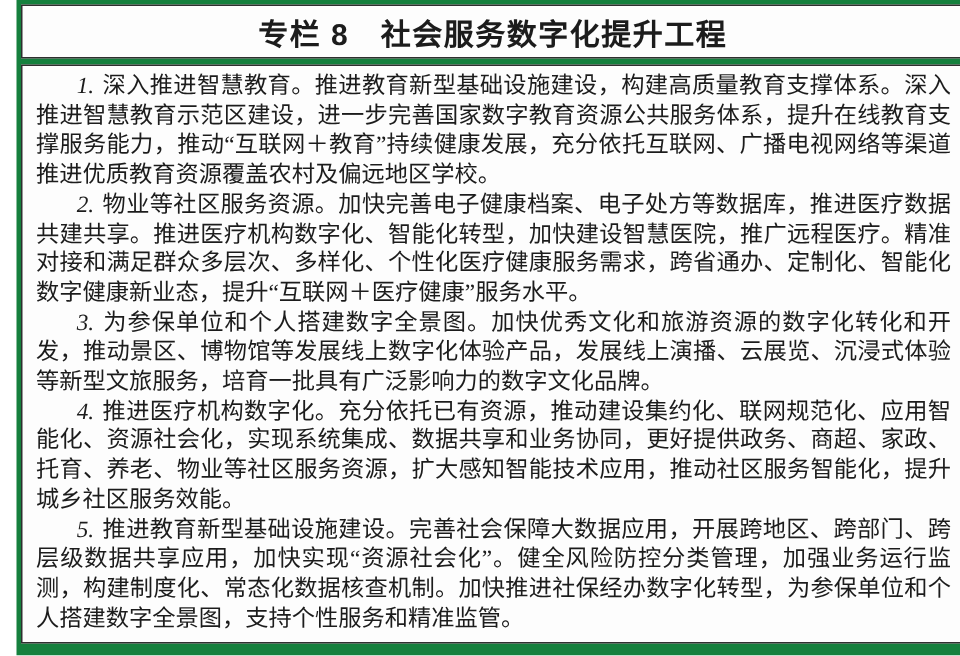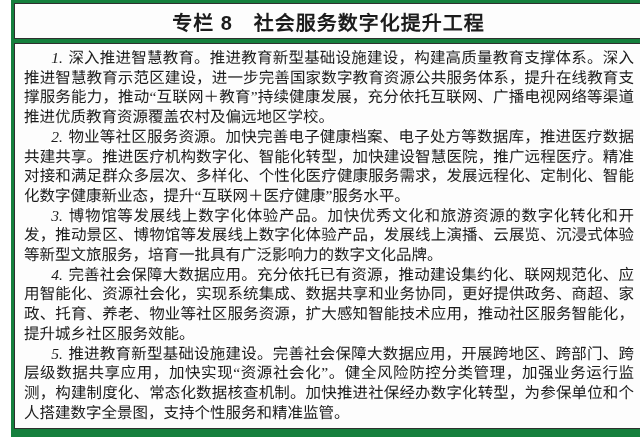--- a/index.html
+++ b/index.html
@@ -72,23 +72,23 @@
 <div class="page">
 
   <div class="title-box">
     <span class="title">专栏 8　社会服务数字化提升工程</span>
   </div>
 
   <div class="content-box">
 
     <p class="para"><span class="pnum">1.</span><span class="lead">深入推进智慧教育。</span><span class="ptext">推进教育新型基础设施建设，构建高质量教育支撑体系。深入推进智慧教育示范区建设，进一步完善国家数字教育资源公共服务体系，提升在线教育支撑服务能力，推动“互联网＋教育”持续健康发展，充分依托互联网、广播电视网络等渠道推进优质教育资源覆盖农村及偏远地区学校。</span></p>
 
-    <p class="para"><span class="pnum">2.</span><span class="lead">物业等社区服务资源。</span><span class="ptext">加快完善电子健康档案、电子处方等数据库，推进医疗数据共建共享。推进医疗机构数字化、智能化转型，加快建设智慧医院，推广远程医疗。精准对接和满足群众多层次、多样化、个性化医疗健康服务需求，发展远程化、定制化、智能化数字健康新业态，提升“互联网＋医疗健康”服务水平。</span></p>
+    <p class="para"><span class="pnum">2.</span><span class="lead">物业等社区服务资源。</span><span class="ptext">加快完善电子健康档案、电子处方等数据库，推进医疗数据共建共享。推进医疗机构数字化、智能化转型，加快建设智慧医院，推广远程医疗。精准对接和满足群众多层次、多样化、个性化医疗健康服务需求，跨省通办、定制化、智能化数字健康新业态，提升“互联网＋医疗健康”服务水平。</span></p>
 
-    <p class="para"><span class="pnum">3.</span><span class="lead">博物馆等发展线上数字化体验产品。</span><span class="ptext">加快优秀文化和旅游资源的数字化转化和开发，推动景区、博物馆等发展线上数字化体验产品，发展线上演播、云展览、沉浸式体验等新型文旅服务，培育一批具有广泛影响力的数字文化品牌。</span></p>
+    <p class="para"><span class="pnum">3.</span><span class="lead">为参保单位和个人搭建数字全景图。</span><span class="ptext">加快优秀文化和旅游资源的数字化转化和开发，推动景区、博物馆等发展线上数字化体验产品，发展线上演播、云展览、沉浸式体验等新型文旅服务，培育一批具有广泛影响力的数字文化品牌。</span></p>
 
-    <p class="para"><span class="pnum">4.</span><span class="lead">完善社会保障大数据应用。</span><span class="ptext">充分依托已有资源，推动建设集约化、联网规范化、应用智能化、资源社会化，实现系统集成、数据共享和业务协同，更好提供政务、商超、家政、托育、养老、物业等社区服务资源，扩大感知智能技术应用，推动社区服务智能化，提升城乡社区服务效能。</span></p>
+    <p class="para"><span class="pnum">4.</span><span class="lead">推进医疗机构数字化。</span><span class="ptext">充分依托已有资源，推动建设集约化、联网规范化、应用智能化、资源社会化，实现系统集成、数据共享和业务协同，更好提供政务、商超、家政、托育、养老、物业等社区服务资源，扩大感知智能技术应用，推动社区服务智能化，提升城乡社区服务效能。</span></p>
 
     <p class="para"><span class="pnum">5.</span><span class="lead">推进教育新型基础设施建设。</span><span class="ptext">完善社会保障大数据应用，开展跨地区、跨部门、跨层级数据共享应用，加快实现“资源社会化”。健全风险防控分类管理，加强业务运行监测，构建制度化、常态化数据核查机制。加快推进社保经办数字化转型，为参保单位和个人搭建数字全景图，支持个性服务和精准监管。</span></p>
 
   </div>
 
 </div>
 
 </body></html>

